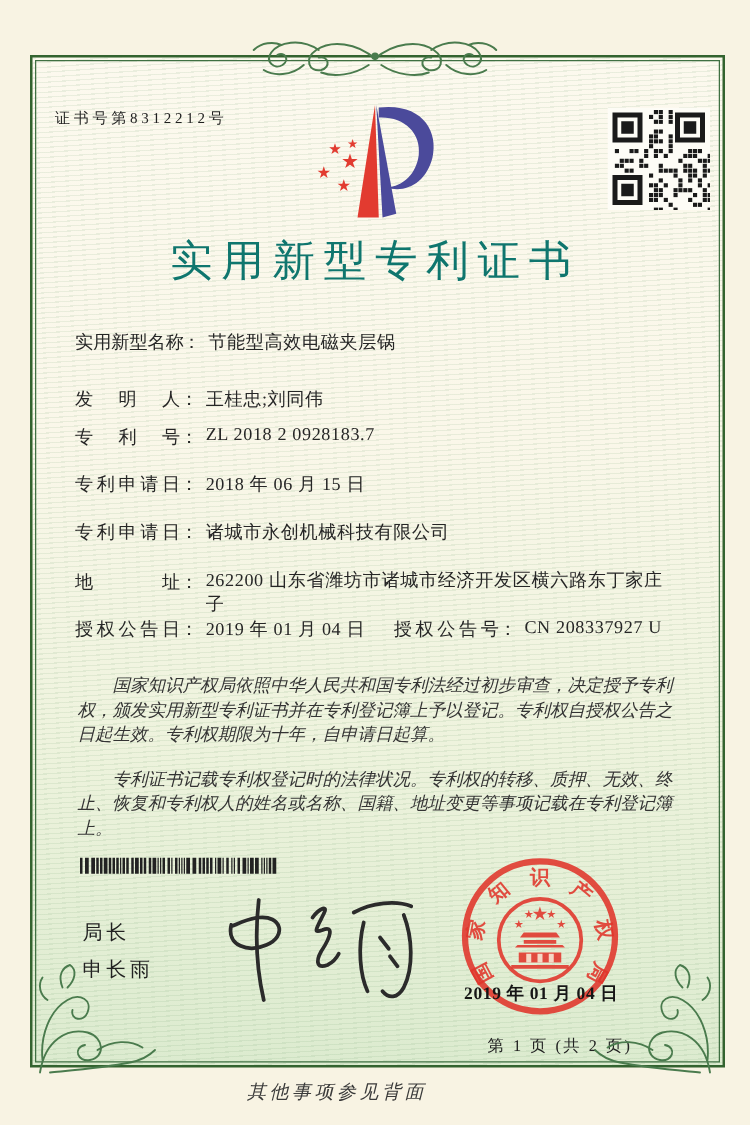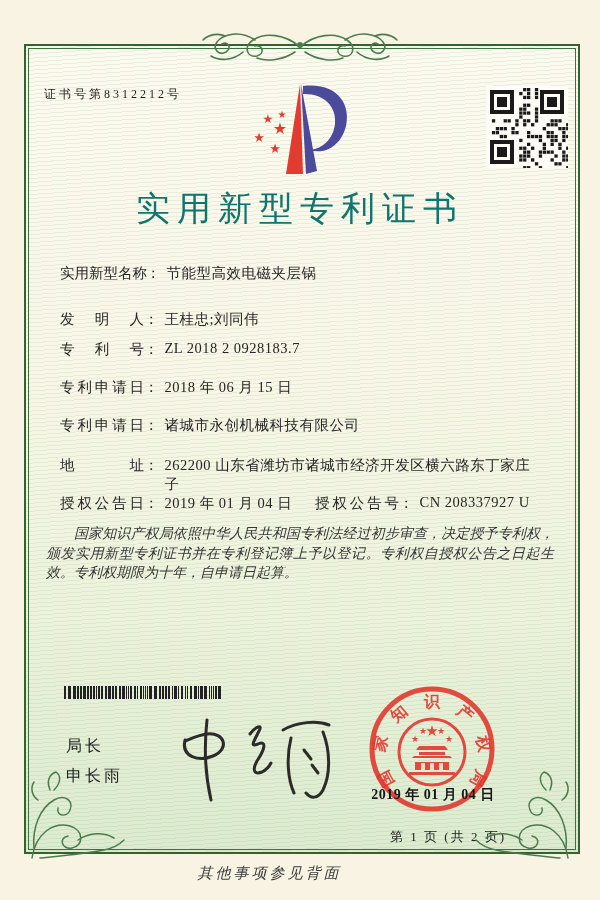--- a/index.html
+++ b/index.html
@@ -31,21 +31,21 @@
   .frow{left:60px;font-size:14.5px;color:#262626;white-space:nowrap;}
   .flabel{display:inline-block;width:84px;text-align:justify;text-align-last:justify;vertical-align:top;}
   .fcolon{display:inline-block;margin-right:6px;vertical-align:top;}
   .fvalue{display:inline-block;vertical-align:top;letter-spacing:0.5px;}
   .fvalue.wrap{white-space:normal;max-width:368px;line-height:19px;}
   .grant2{position:absolute;left:240px;top:0;white-space:nowrap;margin-left:15px;}
   .paras{
     left:46px;top:524px;width:508px;font-size:14px;line-height:19.5px;
     font-style:italic;color:#343434;text-align:justify;
   }
-  .paras p{margin:0;text-indent:2em;}
+  .paras p{margin:16px;text-indent:2em;}
   .signer{left:66px;font-size:16px;letter-spacing:3px;color:#222;}
   .seal-date{
     left:366px;top:786px;width:134px;text-align:center;
     font-size:14px;font-weight:bold;letter-spacing:0.5px;color:#161616;z-index:6;
   }
   .page-label{
     left:0;top:828px;width:506px;text-align:right;font-size:13px;letter-spacing:2px;color:#222;
   }
   .back-note{
     left:0;top:864px;width:539px;text-align:center;font-size:15px;font-style:italic;
@@ -266,20 +266,21 @@
 </div>
 <div class="abs frow" style="top:494px">
   <span class="flabel">授权公告日</span><span class="fcolon">：</span><span class="fvalue">2019 年 01 月 04 日</span>
   <span class="grant2">
     <span class="flabel">授权公告号</span><span class="fcolon">：</span><span class="fvalue">CN 208337927 U</span>
   </span>
 </div>
 
 <div class="abs paras">
   <p>国家知识产权局依照中华人民共和国专利法经过初步审查，决定授予专利权，颁发实用新型专利证书并在专利登记簿上予以登记。专利权自授权公告之日起生效。专利权期限为十年，自申请日起算。</p>
+  <p>专利证书记载专利权登记时的法律状况。专利权的转移、质押、无效、终止、恢复和专利权人的姓名或名称、国籍、地址变更等事项记载在专利登记簿上。</p>
 </div>
 
 <svg class="abs" style="left:64px;top:686px" width="162" height="14" viewBox="0 0 162 14">
   <g id="barcode-bars" fill="#222">
       <rect x="0" y="0" width="2" height="13"></rect>
       <rect x="4" y="0" width="3" height="13"></rect>
       <rect x="9" y="0" width="3" height="13"></rect>
       <rect x="13" y="0" width="2" height="13"></rect>
       <rect x="16" y="0" width="2" height="13"></rect>
       <rect x="19" y="0" width="3" height="13"></rect>

